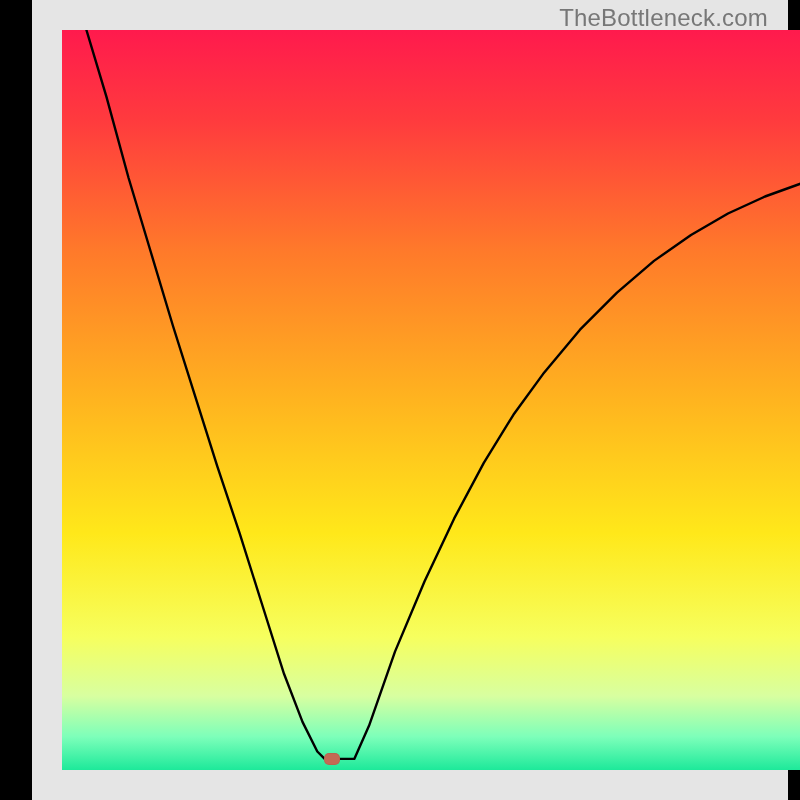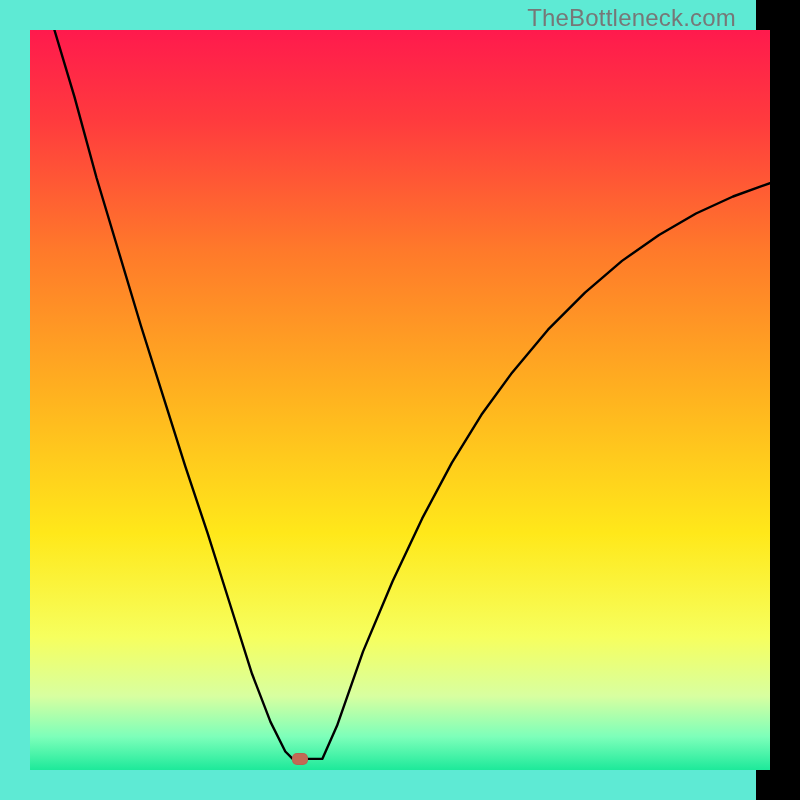--- a/index.html
+++ b/index.html
@@ -8,21 +8,22 @@
     width: 800px;
     height: 800px;
     background: #000;
     font-family: Arial, Helvetica, sans-serif;
     overflow: hidden;
   }
   .frame {
     position: relative;
     width: 756px;
     height: 800px;
-    background: #5eead4;
+    background: #e5e5e5;
+    margin-left: 32px;
   }
   .watermark {
     position: absolute;
     top: 4px;
     right: 20px;
     color: #777;
     font-size: 24px;
     font-weight: 500;
     letter-spacing: 0.2px;
     user-select: none;

